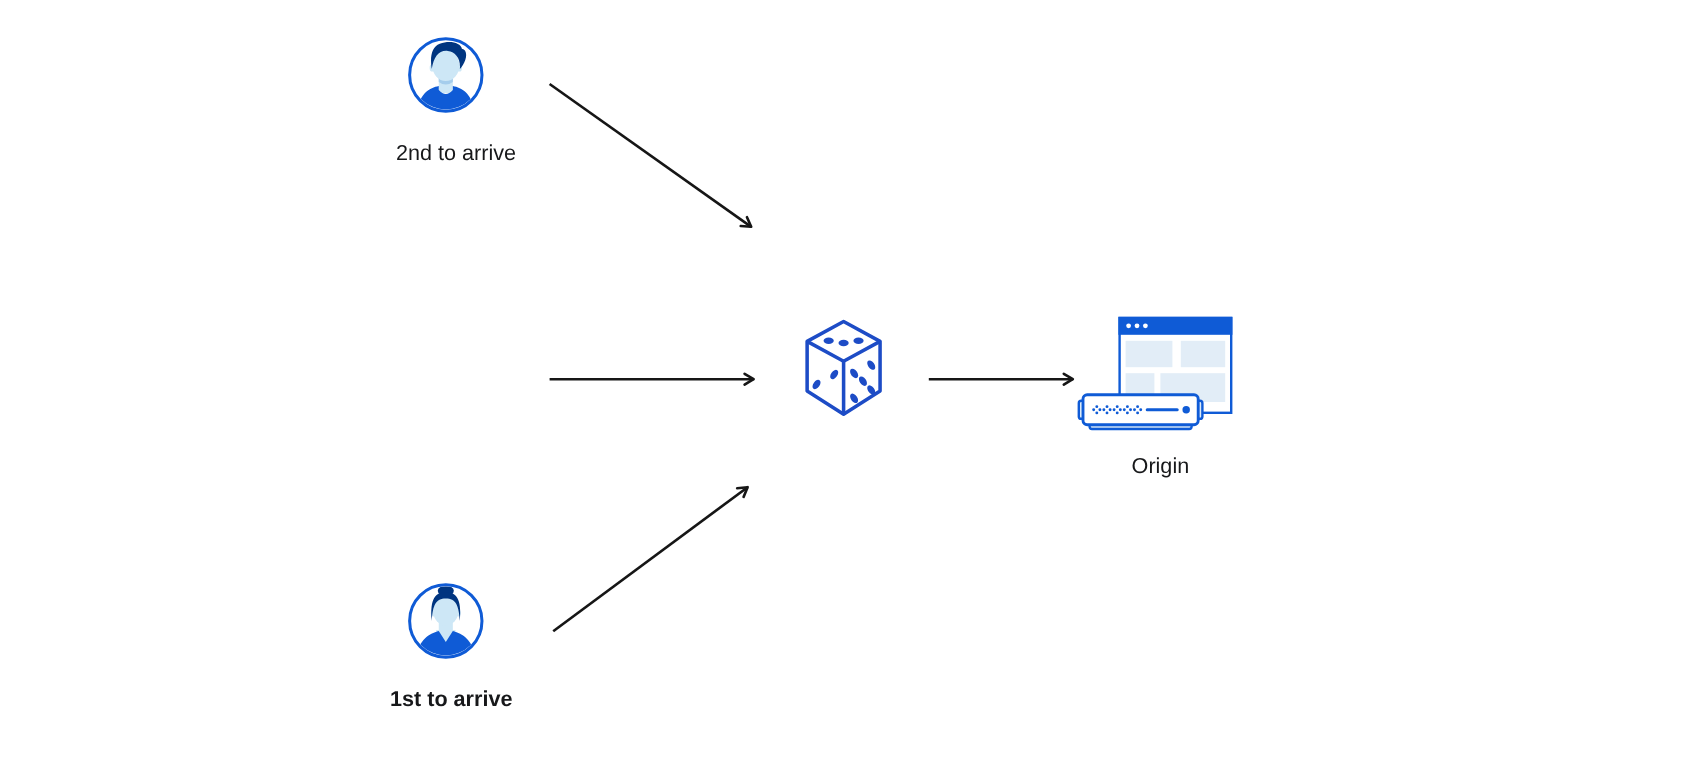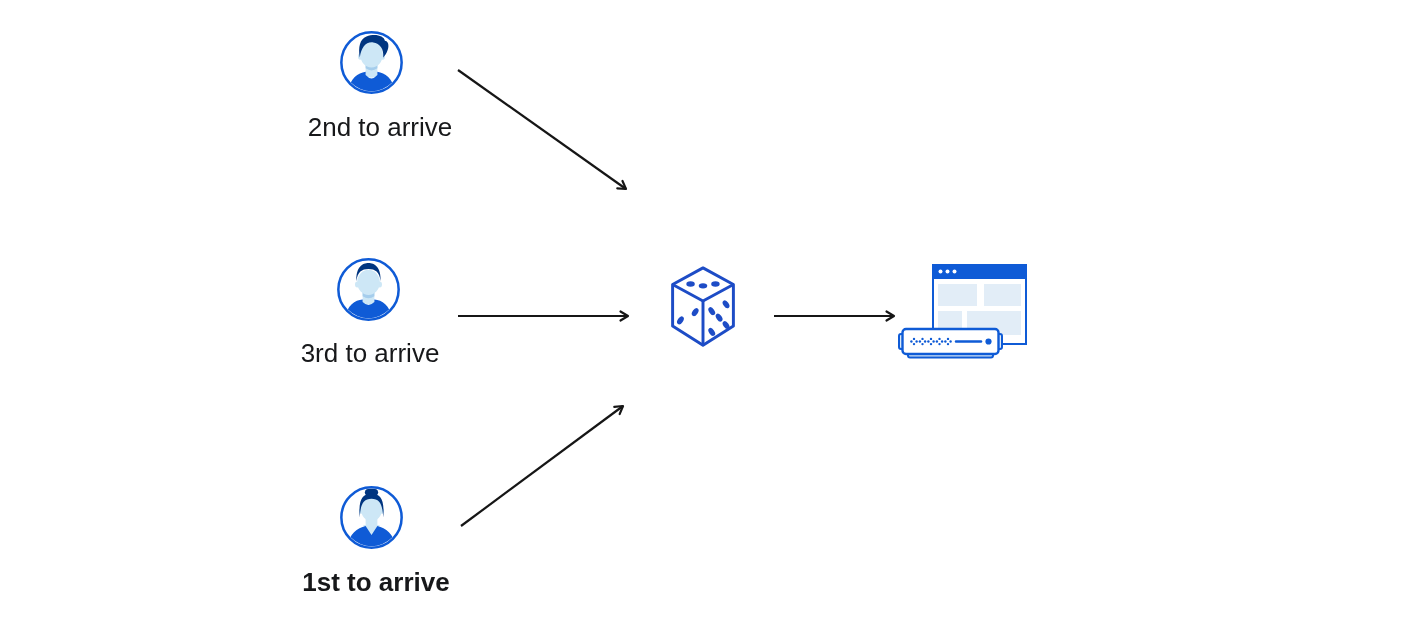--- a/index.html
+++ b/index.html
@@ -14,21 +14,21 @@
     --label-color:#17181a;
   }
   *{margin:0;padding:0;box-sizing:border-box;}
   body{background:#fff;font-family:"Liberation Sans","DejaVu Sans",sans-serif;}
   .canvas{
     position:relative;width:1405px;height:633px;background:#fff;overflow:hidden;
   }
   .abs{position:absolute;}
   .node-label{
     position:absolute;width:160px;text-align:center;
-    font-size:26px;line-height:24px;color:var(--label-color);
+    font-size:18px;line-height:24px;color:var(--label-color);
   }
   .arrows{position:absolute;left:0;top:0;width:1405px;height:633px;pointer-events:none;}
 </style>
 </head>
 <body>
 
 <div class="canvas">
 
   <svg class="arrows" viewBox="0 0 1405 633">
     <defs>
@@ -56,40 +56,20 @@
         <path d="M11 80 C 13 59 23 53 33 51 L 33 55 Q 40 63 47 55 L 47 51 C 57 53 67 59 69 80 Z" style="fill:var(--primary-blue)"></path>
         <ellipse cx="26.5" cy="33" rx="2.6" ry="3.6" style="fill:var(--face-light-blue)"></ellipse>
         <ellipse cx="53.5" cy="33" rx="2.6" ry="3.6" style="fill:var(--face-light-blue)"></ellipse>
         <ellipse cx="40" cy="30.5" rx="13.5" ry="15.5" style="fill:var(--face-light-blue)"></ellipse>
         <path d="M26 34 C 24 22 26 12 34 9 C 44 5 55 8 56 14 C 62 15 61 24 57 30 C 55 33 54 34 54 34 C 55 24 50 17 42 16 C 33 15 28 22 26 34 Z" style="fill:var(--dark-navy)"></path>
       </g>
     </svg>
     <div class="node-label" style="left:-38px;top:86px;">2nd to arrive</div>
   </div>
 
-  <div class="abs" style="left:335px;top:256px;">
-    <svg width="67" height="67" viewBox="0 0 80 80">
-      <defs>
-          <clipPath id="clipB">
-            <circle cx="40" cy="40" r="34.3"></circle>
-          </clipPath>
-        </defs>
-      <circle cx="40" cy="40" r="36" fill="#fff" style="stroke:var(--primary-blue)" stroke-width="3"></circle>
-      <g clip-path="url(#clipB)">
-        <rect x="33" y="41" width="14" height="17" style="fill:var(--face-light-blue)"></rect>
-        <path d="M33 43 h14 v5 q-7 5 -14 0 z" style="fill:var(--neck-shade)"></path>
-        <path d="M11 80 C 13 59 23 53 33 52 L 33 55 Q 40 62 47 55 L 47 52 C 57 53 67 59 69 80 Z" style="fill:var(--primary-blue)"></path>
-        <ellipse cx="26.5" cy="34" rx="2.6" ry="3.6" style="fill:var(--face-light-blue)"></ellipse>
-        <ellipse cx="53.5" cy="34" rx="2.6" ry="3.6" style="fill:var(--face-light-blue)"></ellipse>
-        <ellipse cx="40" cy="31.5" rx="13.5" ry="15" style="fill:var(--face-light-blue)"></ellipse>
-        <path d="M25.5 30 C 25 13 33 8.5 40 8.5 C 47 8.5 55 13 54.5 30 C 53 19 48 15.5 40 15.5 C 32 15.5 27 19 25.5 30 Z" style="fill:var(--dark-navy)"></path>
-      </g>
-    </svg>
-    <div class="node-label" style="left:-45px;top:85px;">3rd to arrive</div>
-  </div>
 
   <div class="abs" style="left:338px;top:484px;">
     <svg width="67" height="67" viewBox="0 0 80 80">
       <defs>
           <clipPath id="clipC">
             <circle cx="40" cy="40" r="34.3"></circle>
           </clipPath>
         </defs>
       <circle cx="40" cy="40" r="36" fill="#fff" style="stroke:var(--primary-blue)" stroke-width="3"></circle>
       <g clip-path="url(#clipC)">
@@ -167,15 +147,16 @@
             <circle cx="42.5" cy="81.1" r="1.2"></circle>
           <circle cx="51" cy="75.9" r="1.2"></circle>
             <circle cx="48.4" cy="78.5" r="1.2"></circle>
             <circle cx="53.6" cy="78.5" r="1.2"></circle>
             <circle cx="51" cy="81.1" r="1.2"></circle>
         </g>
         <circle cx="91.5" cy="78.5" r="3.1"></circle>
       </g>
       <line x1="59" y1="78.5" x2="84" y2="78.5" style="stroke:var(--primary-blue)" stroke-width="2.5" stroke-linecap="round"></line>
     </svg>
+    <div class="node-label" style="left:-10px;top:113px;">Origin</div>
   </div>
 
 </div>
 
 </body></html>

